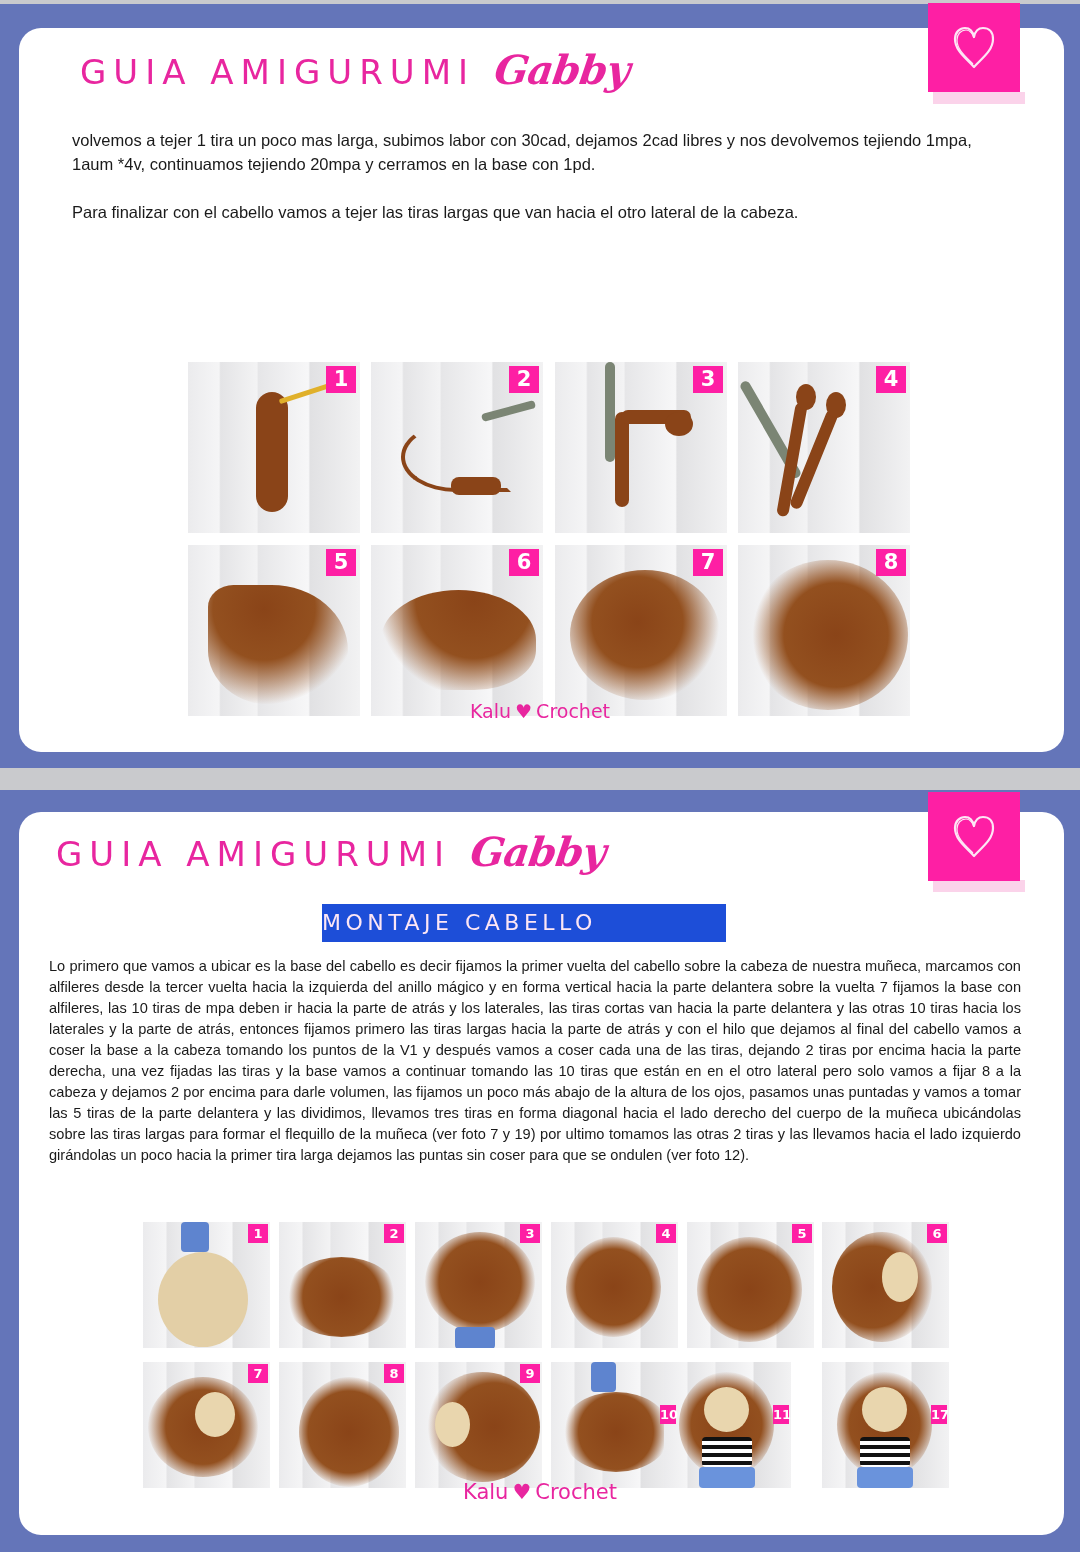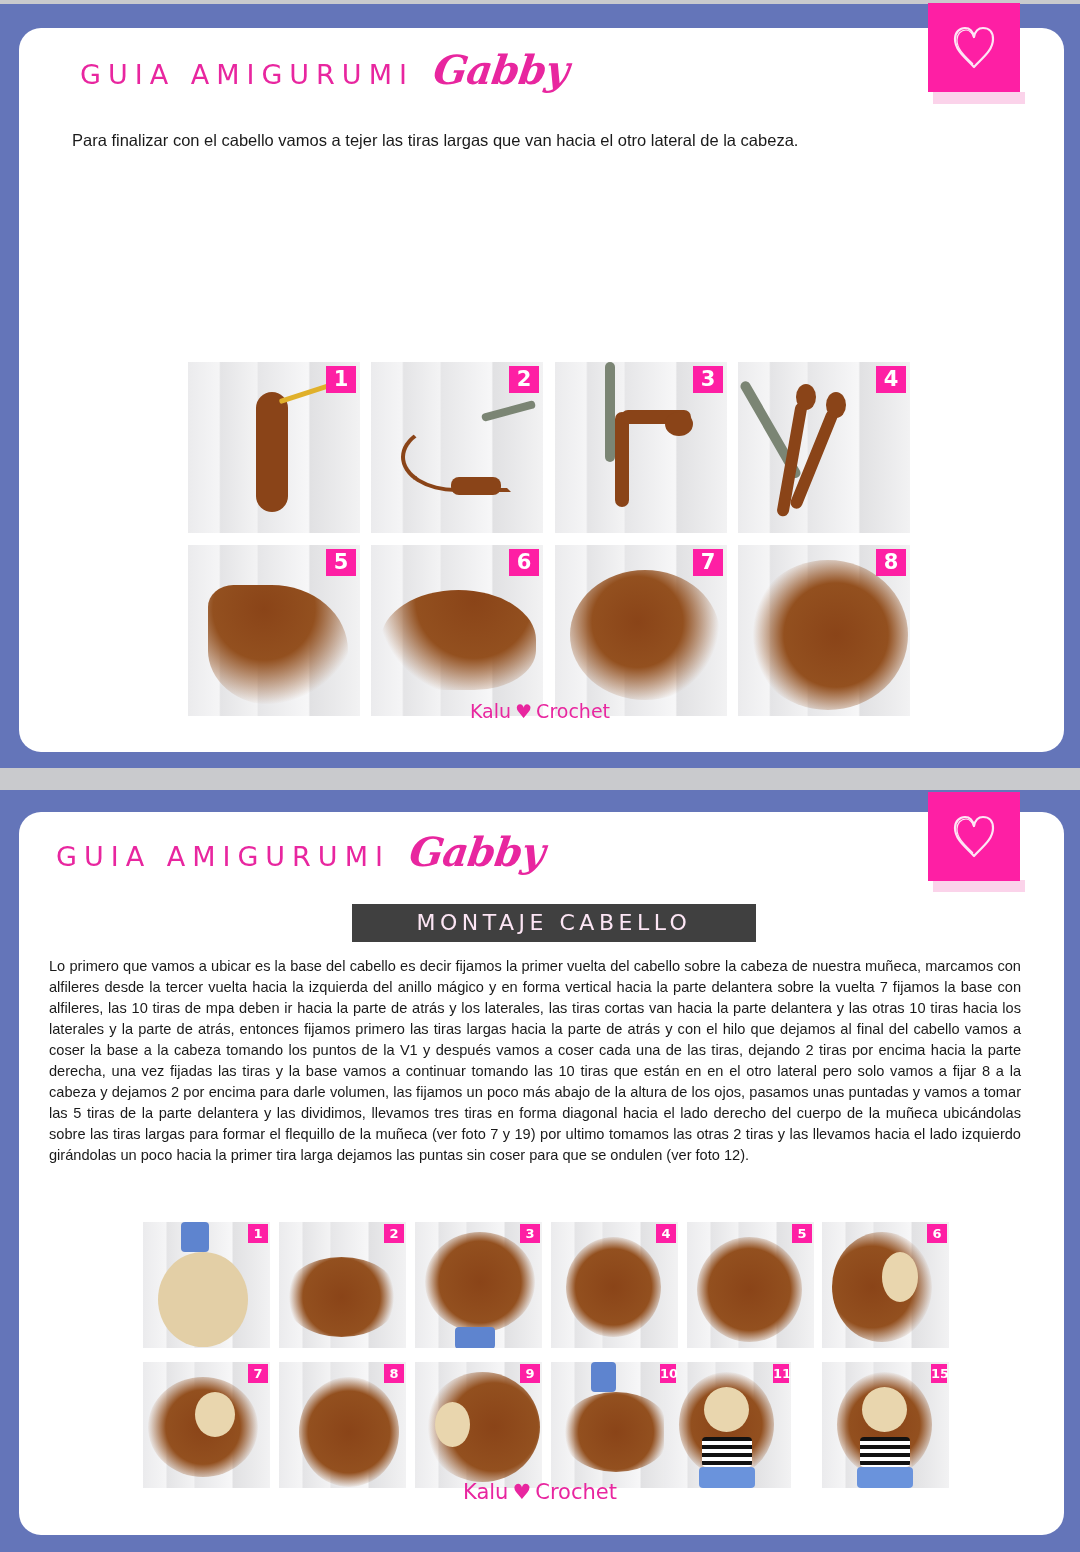--- a/index.html
+++ b/index.html
@@ -16,41 +16,41 @@
   #page2 .card { top: 22px; height: 723px; }
 
   .heart-box { position: absolute; width: 92px; height: 89px; background: #fe1fa4; z-index: 3; display:flex; align-items:center; justify-content:center; }
   .heart-shadow { position: absolute; width: 92px; height: 12px; background: #fbd3ea; z-index: 2; }
   #page1 .heart-box { left: 928px; top: -1px; }
   #page1 .heart-shadow { left: 933px; top: 88px; }
   #page2 .heart-box { left: 928px; top: 2px; }
   #page2 .heart-shadow { left: 933px; top: 90px; }
 
   .title { position: absolute; display: flex; align-items: baseline; white-space: nowrap; }
-  .title .main { font-family: "DejaVu Sans", sans-serif; font-weight: 400; color: #e8269f; font-size: 27px; letter-spacing: 7px; }
+  .title .main { font-family: "DejaVu Sans", sans-serif; font-weight: 400; color: #e8269f; font-size: 34px; letter-spacing: 7px; }
   .title .script { font-family: "DejaVu Serif", serif; font-style: italic; font-weight: bold; color: #e8269f; font-size: 40px; margin-left: 20px; transform: skewX(-8deg); letter-spacing: -1px; }
   #page1 .title { left: 80px; top: 42px; }
   #page2 .title { left: 56px; top: 828px; top: 38px; }
 
   .body-text { position: absolute; font-family: "Liberation Sans", sans-serif; color: #1a1a1a; }
   #page1 .body-text { left: 72px; width: 936px; top: 124px; font-size: 16.5px; line-height: 24px; }
   #page1 .body-text p { margin-bottom: 24px; }
   #page1 .body-text p.tight { margin-bottom: 0; }
 
-  .section-banner { position: absolute; left: 352px; top: 114px; width: 404px; height: 38px; background: #404040; color: #fde6f5; font-family: "DejaVu Sans", sans-serif; font-size: 22px; letter-spacing: 4.5px; text-align: center; line-height: 38px; }
+  .section-banner { position: absolute; left: 322px; top: 114px; width: 404px; height: 38px; background: #1d4ed8; color: #fde6f5; font-family: "DejaVu Sans", sans-serif; font-size: 22px; letter-spacing: 4.5px; text-align: left; line-height: 38px; }
 
   #page2 .body-text { left: 49px; width: 972px; top: 166px; font-size: 14.6px; line-height: 21px; text-align: justify; }
 
   .photo { position: absolute; overflow: hidden; background: linear-gradient(90deg, #ebebed 0%, #f5f5f6 18%, #e4e4e6 19%, #f3f3f4 40%, #e6e6e8 41%, #f7f7f8 70%, #e1e1e3 71%, #f2f2f3 100%); }
   .photo .num { position: absolute; top: 2px; right: 6px; background: #fe1fa4; color: #ffffff; font-family: "DejaVu Sans", sans-serif; font-weight: bold; text-align: center; z-index: 2; }
   .p1 .photo { width: 172px; height: 171px; }
   .p1 .photo .num { width: 30px; height: 27px; font-size: 21px; line-height: 27px; top: 4px; right: 4px; }
   .p2 .photo { width: 127px; height: 126px; }
   .p2 .photo .num { width: 20px; height: 19px; font-size: 13px; line-height: 19px; top: 2px; right: 2px; }
-  .p2 .photo .num.wide { width: 16px; }
+  .p2 .photo .num.wide { width: 16px; margin-top: 41px; }
 
   .blob { position: absolute; border-radius: 50%; }
 
   .footer { position: absolute; width: 100%; text-align: center; color: #e8269f; font-family: "DejaVu Sans", sans-serif; }
   #page1 .footer { top: 696px; font-size: 19px; }
   #page2 .footer { top: 690px; font-size: 21px; }
   .footer .heart { color: #e8269f; margin: 0 4px; }
 </style>
 </head>
 <body>
@@ -66,20 +66,21 @@
       <path d="M24 41 C17 34 8 27 8 17 C8 11 12 7 17 7 C21 7 24 11 25 15" fill="none" stroke="#fde6f5" stroke-width="1.2"></path>
     </svg>
   </div>
 
   <div class="title">
     <span class="main">GUIA AMIGURUMI</span>
     <span class="script">Gabby</span>
   </div>
 
   <div class="body-text">
+    <p>volvemos a tejer 1 tira un poco mas larga, subimos labor con 30cad, dejamos 2cad libres y nos devolvemos tejiendo 1mpa, 1aum *4v, continuamos tejiendo 20mpa y cerramos en la base con 1pd.</p>
     <p>Para finalizar con el cabello vamos a tejer las tiras largas que van hacia el otro lateral de la cabeza.</p>
   </div>
 
   <div class="p1">
     <div class="photo" style="left:188px; top:358px;">
       <div class="blob" style="left:68px; top:30px; width:32px; height:120px; border-radius:16px; background:#8a4418;"></div>
       <div class="blob" style="left:90px; top:28px; width:60px; height:5px; border-radius:2px; background:#e0b02a; transform:rotate(-18deg);"></div>
       <div class="num">1</div>
     </div>
     <div class="photo" style="left:371px; top:358px;">
@@ -199,20 +200,20 @@
       <div class="blob" style="left:40px; top:25px; width:45px; height:45px; background:#e9d6ae;"></div>
       <div class="blob" style="left:38px; top:75px; width:50px; height:30px; border-radius:4px; background:repeating-linear-gradient(#111 0 4px, #fff 4px 8px);"></div>
       <div class="blob" style="left:35px; top:105px; width:56px; height:21px; border-radius:4px; background:#6a93dc;"></div>
       <div class="num wide">11</div>
     </div>
     <div class="photo" style="left:822px; top:572px;">
       <div class="blob" style="left:15px; top:10px; width:95px; height:105px; background:radial-gradient(circle, #8a4418 0%, #93501f 50%, rgba(147,80,31,0) 75%);"></div>
       <div class="blob" style="left:40px; top:25px; width:45px; height:45px; background:#e9d6ae;"></div>
       <div class="blob" style="left:38px; top:75px; width:50px; height:30px; border-radius:4px; background:repeating-linear-gradient(#111 0 4px, #fff 4px 8px);"></div>
       <div class="blob" style="left:35px; top:105px; width:56px; height:21px; border-radius:4px; background:#6a93dc;"></div>
-      <div class="num wide">15</div>
+      <div class="num wide">17</div>
     </div>
   </div>
 
   <div class="footer">
     <span>Kalu</span><span class="heart">♥</span><span>Crochet</span>
   </div>
 </section>
 
 </body></html>

